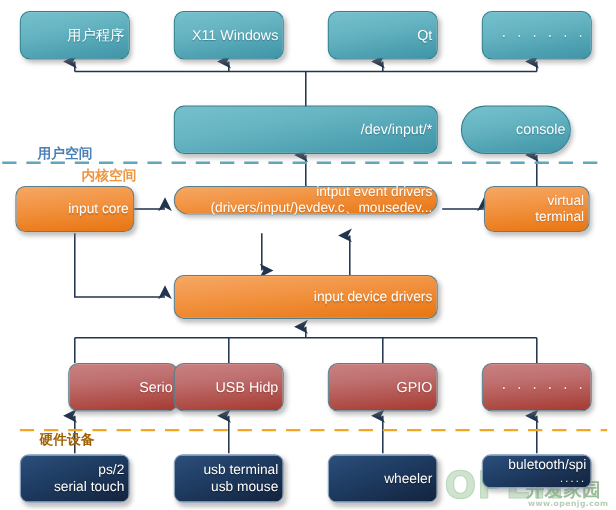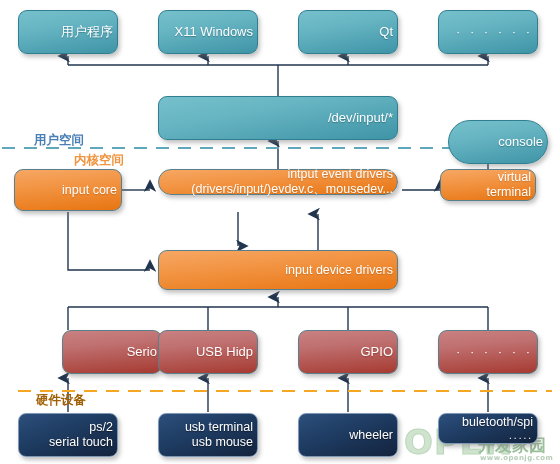--- a/index.html
+++ b/index.html
@@ -168,36 +168,36 @@
   <div class="node n-teal" style="left:298px;top:10px;width:100px;height:44px;">
     <span>Qt</span>
   </div>
   <div class="node n-teal" style="left:438px;top:10px;width:100px;height:44px;">
     <span class="dots-label">· · · · · ·</span>
   </div>
 
   <div class="node n-teal" style="left:158px;top:96px;width:240px;height:44px;">
     <span>/dev/input/*</span>
   </div>
-  <div class="node n-teal pill" style="left:448px;top:96px;width:100px;height:44px;margin-top:24px;">
+  <div class="node n-teal pill" style="left:419px;top:96px;width:100px;height:44px;">
     <span>console</span>
   </div>
 
   <div class="node n-orange" style="left:14px;top:169px;width:108px;height:42px;">
     <span>input core</span>
   </div>
 
   <div class="node n-orange" style="left:158px;top:169px;width:240px;height:26px;border-radius:14px;">
     <span>
       <span style="display:block;">intput event drivers</span>
       <span style="display:block;">(drivers/input/)evdev.c、mousedev...</span>
     </span>
   </div>
 
-  <div class="node n-orange" style="left:440px;top:169px;width:96px;height:32px;">
+  <div class="node n-orange" style="left:440px;top:169px;width:96px;height:42px;">
     <span>
       <span style="display:block;">virtual</span>
       <span style="display:block;">terminal</span>
     </span>
   </div>
 
   <div class="node n-orange" style="left:158px;top:250px;width:240px;height:40px;">
     <span>input device  drivers</span>
   </div>
 

